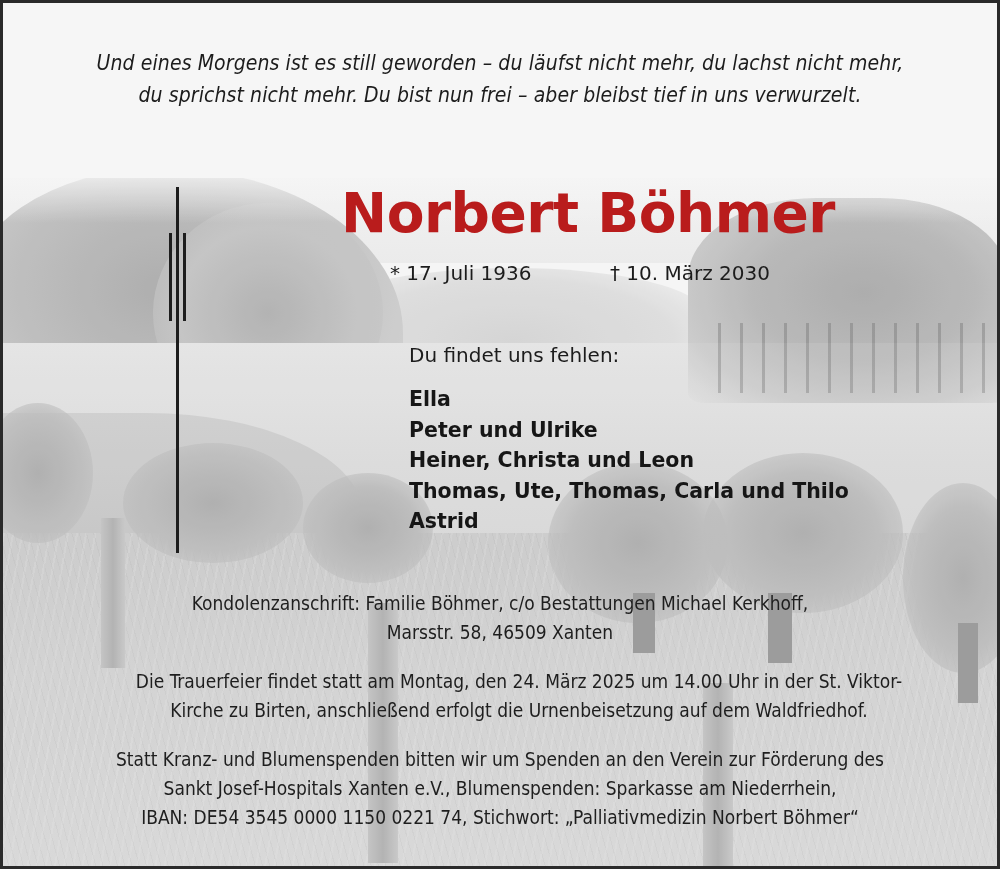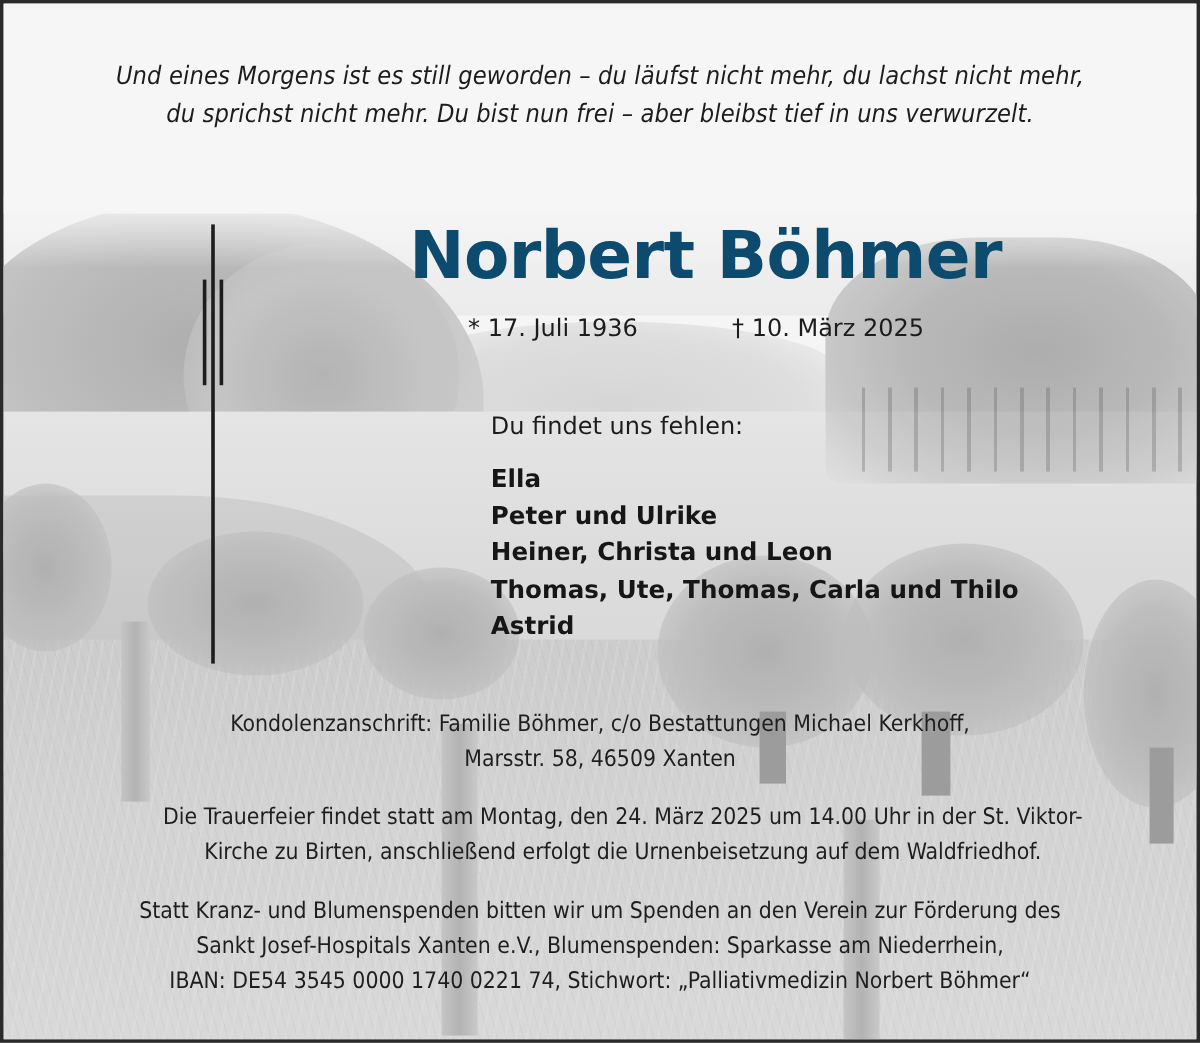--- a/index.html
+++ b/index.html
@@ -60,21 +60,21 @@
       background: linear-gradient(#f5f5f5, rgba(245,245,245,0)); }
     .veil { position: absolute; left: 0; top: 0; right: 0; bottom: 0;
       background: rgba(255,255,255,0.12); }
 
     
     .quote { position: absolute; left: 0; top: 44px; width: 994px; text-align: center;
       font-style: italic; font-size: 21px; line-height: 32px; color: #1c1c1c; letter-spacing: 0.1px; }
     .quote div { white-space: nowrap; }
     .name { position: absolute; left: 330px; top: 176px; width: 510px; text-align: center;
       font-family: "DejaVu Sans", "Liberation Sans", sans-serif; font-weight: bold;
-      font-size: 55px; line-height: 68px; color: #0c4a6e; letter-spacing: -0.5px; }
+      font-size: 55px; line-height: 68px; color: #b91c1c; letter-spacing: -0.5px; }
     .dates { position: absolute; top: 256px; font-size: 20px; line-height: 28px; color: #1c1c1c;
       font-family: "DejaVu Sans", "Liberation Sans", sans-serif; }
     .date-birth { left: 387px; }
     .date-death { left: 607px; }
     .miss { position: absolute; left: 406px; top: 338px; font-size: 20px; line-height: 28px;
       font-family: "DejaVu Sans", "Liberation Sans", sans-serif; }
     .family { position: absolute; left: 406px; top: 381px; font-size: 20.5px; line-height: 30.5px;
       font-weight: bold; font-family: "DejaVu Sans", "Liberation Sans", sans-serif; color: #161616; }
     .family div { white-space: nowrap; }
     .block { position: absolute; left: 0; width: 994px; text-align: center;
@@ -220,21 +220,21 @@
     <div class="bar" style="left:76px; top:127px; width:3px; height:0;"></div>
     <div class="bar" style="left:76px; top:127px; width:3px; height:0;"></div>
     <div class="bar" style="left:76px; top:127px; width:3px; height:0;"></div>
     <div class="bar" style="left:76px; top:127px; width:3px; height:0;"></div>
     <div class="bar" style="left:76px; top:127px; width:3px; height:0;"></div>
   </div>
 
   <div class="name">Norbert Böhmer</div>
 
   <div class="dates date-birth">* 17. Juli 1936</div>
-  <div class="dates date-death">† 10. März 2025</div>
+  <div class="dates date-death">† 10. März 2030</div>
 
   <div class="miss">Du findet uns fehlen:</div>
 
   <div class="family">
     <div>Ella</div>
     <div>Peter und Ulrike</div>
     <div>Heiner, Christa und Leon</div>
     <div>Thomas, Ute, Thomas, Carla und Thilo</div>
     <div>Astrid</div>
   </div>
@@ -245,15 +245,15 @@
   </div>
 
   <div class="block service">
     <div>Die Trauerfeier findet statt am Montag, den 24. März 2025 um 14.00 Uhr in der St. Viktor-</div>
     <div>Kirche zu Birten, anschließend erfolgt die Urnenbeisetzung auf dem Waldfriedhof.</div>
   </div>
 
   <div class="block donation">
     <div>Statt Kranz- und Blumenspenden bitten wir um Spenden an den Verein zur Förderung des</div>
     <div>Sankt Josef-Hospitals Xanten e.V., Blumenspenden: Sparkasse am Niederrhein,</div>
-    <div>IBAN: DE54 3545 0000 1740 0221 74, Stichwort: „Palliativmedizin Norbert Böhmer“</div>
+    <div>IBAN: DE54 3545 0000 1150 0221 74, Stichwort: „Palliativmedizin Norbert Böhmer“</div>
   </div>
 </div>
 
 </body></html>

